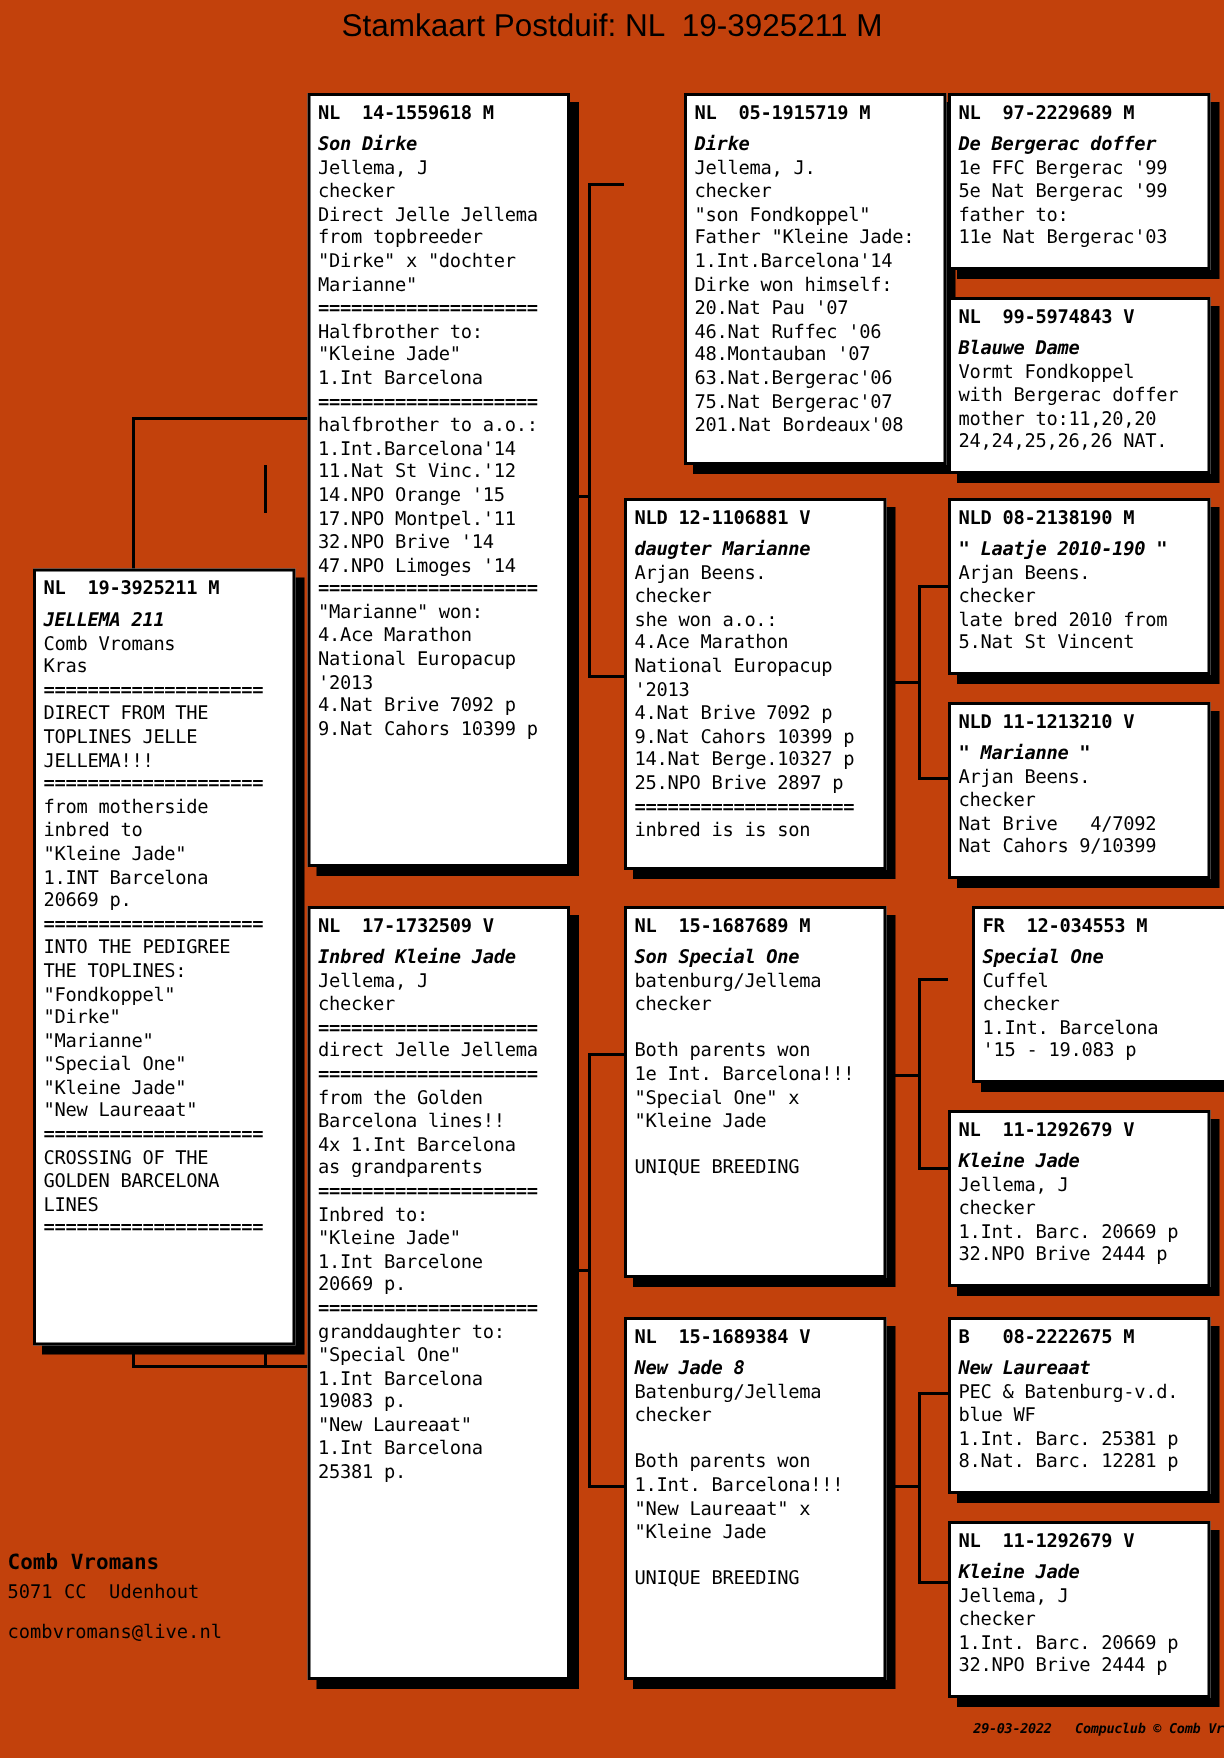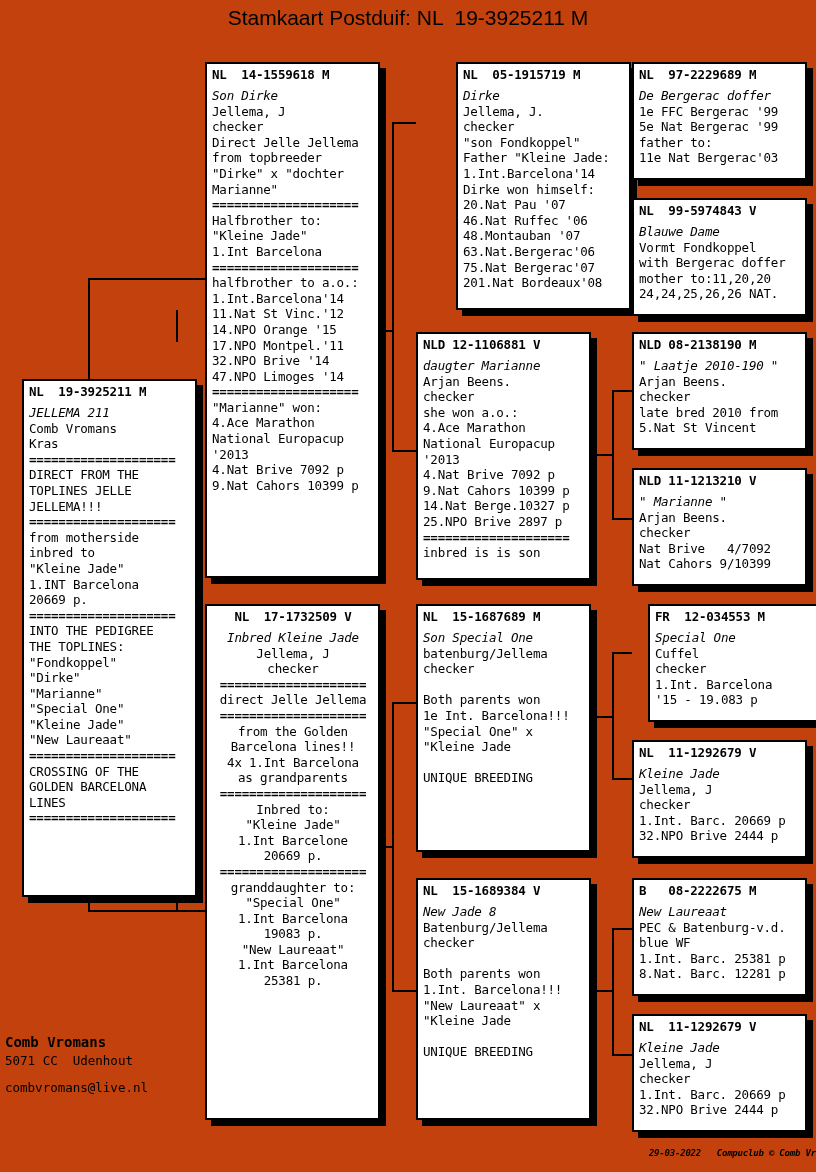--- a/index.html
+++ b/index.html
@@ -61,21 +61,21 @@
   }
   .box .gap { height: 5px; }
   .box .line {
     font-size: 12.5px;
     line-height: 15.6px;
     white-space: pre;
     letter-spacing: -0.2px;
   }
   .box .line.name {
     font-style: italic;
-    font-weight: normal;
+    font-weight: bold;
   }
   .box .line.rule {
     letter-spacing: -0.2px;
     font-weight: bold;
   }
   .box .line.blank { height: 15.6px; }
 
   
   .owner {
     position: absolute;
@@ -213,21 +213,21 @@
         <div class="line rule">====================</div>
         <div class="line">"Marianne" won:</div>
         <div class="line">4.Ace Marathon</div>
         <div class="line">National Europacup</div>
         <div class="line">'2013</div>
         <div class="line">4.Nat Brive 7092 p</div>
         <div class="line">9.Nat Cahors 10399 p</div>
       </div>
   </div>
 
-  <div class="box" style="left:205px; top:604px; width:175px; height:516px;text-align:center;">
+  <div class="box" style="left:205px; top:604px; width:175px; height:516px;">
     <div class="ring">NL  17-1732509 V</div>
     <div class="gap"></div>
     <div class="body">
         <div class="line name">Inbred Kleine Jade</div>
         <div class="line">Jellema, J</div>
         <div class="line">checker</div>
         <div class="line rule">====================</div>
         <div class="line">direct Jelle Jellema</div>
         <div class="line rule">====================</div>
         <div class="line">from the Golden</div>

